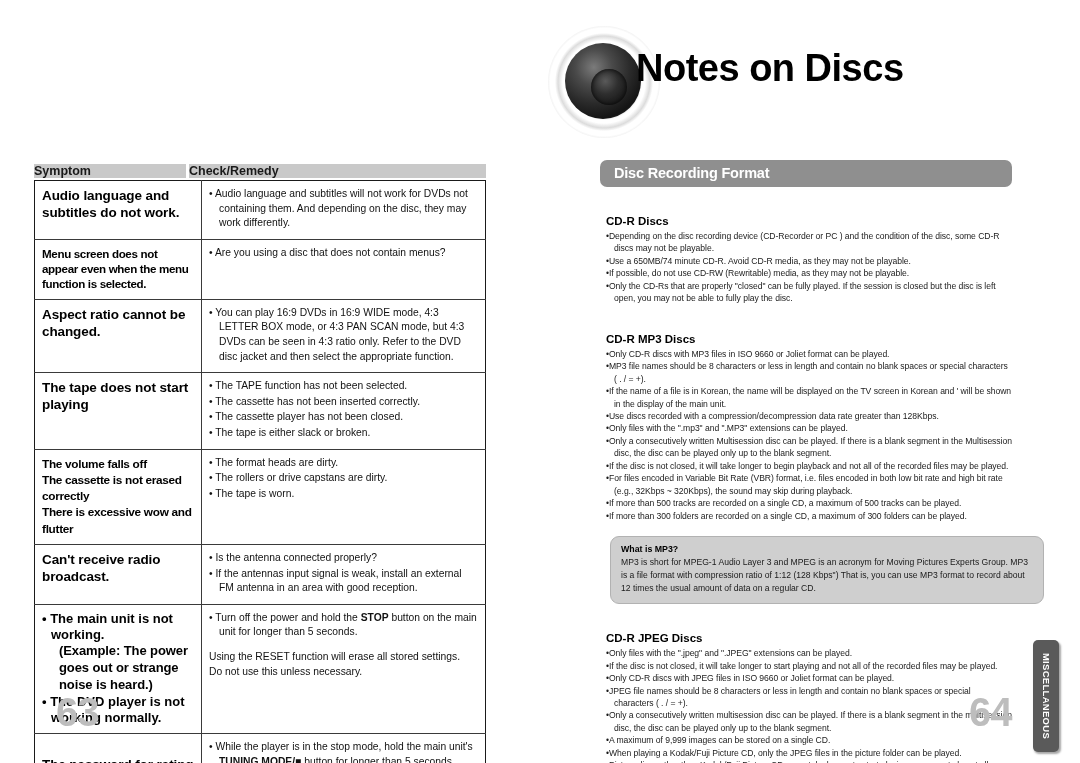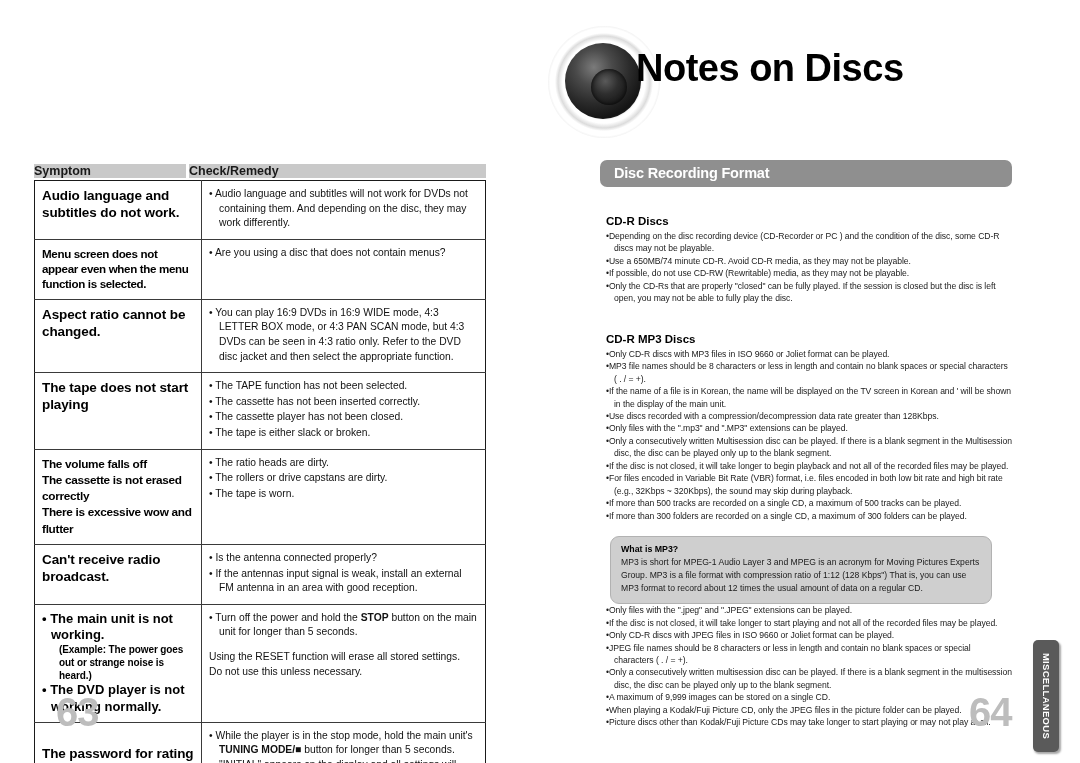--- a/index.html
+++ b/index.html
@@ -125,21 +125,21 @@
     letter-spacing: -0.35px;
     line-height: 1.32;
   }
   .sym-text.cond2 {
     font-size: 11.8px;
     letter-spacing: -0.3px;
     line-height: 1.38;
   }
   .sym-sub {
     font-weight: bold;
-    font-size: 10px;
+    font-size: 13px;
     line-height: 1.3;
     letter-spacing: -0.1px;
     padding-left: 8px;
   }
   .sym-bullets { margin: 0; padding: 0; list-style: none; }
   .sym-bullets > li {
     font-weight: bold;
     font-size: 13px;
     line-height: 1.25;
     text-indent: -9px;
@@ -207,21 +207,21 @@
     line-height: 1.45;
     color: #1a1a1a;
     padding-left: 8px;
     text-indent: -8px;
     letter-spacing: -0.05px;
   }
   ul.notes li::before { content: "\2022 "; }
 
   .mp3box {
     margin: 14px 0 0 10px;
-    width: 382px;
+    width: 434px;
     background: #cfcfcf;
     border: 1px solid #b2b2b2;
     border-radius: 9px;
     padding: 7px 10px 9px 10px;
     box-sizing: border-box;
   }
   .mp3box-title {
     font-size: 8.8px;
     font-weight: bold;
     margin-bottom: 2px;
@@ -346,21 +346,21 @@
     </tr>
 
     <tr>
       <td class="col-sym">
         <div class="sym-text cond2">The volume falls off</div>
         <div class="sym-text cond2">The cassette is not erased correctly</div>
         <div class="sym-text cond2">There is excessive wow and flutter</div>
       </td>
       <td class="col-rem">
         <ul class="remedy">
-          <li>The ratio heads are dirty.</li>
+          <li>The format heads are dirty.</li>
           <li>The rollers or drive capstans are dirty.</li>
           <li>The tape is worn.</li>
         </ul>
       </td>
     </tr>
 
     <tr>
       <td class="col-sym">
         <div class="sym-text">Can't receive radio broadcast.</div>
       </td>
@@ -434,20 +434,21 @@
     <li>For files encoded in Variable Bit Rate (VBR) format, i.e. files encoded in both low bit rate and high bit rate (e.g., 32Kbps ~ 320Kbps), the sound may skip during playback.</li>
     <li>If more than 500 tracks are recorded on a single CD, a maximum of 500 tracks can be played.</li>
     <li>If more than 300 folders are recorded on a single CD, a maximum of 300 folders can be played.</li>
   </ul>
 
   <div class="mp3box">
     <div class="mp3box-title">What is MP3?</div>
     <div class="mp3box-text">MP3 is short for MPEG-1 Audio Layer 3 and MPEG is an acronym for Moving Pictures Experts Group. MP3 is a file format with compression ratio of 1:12 (128 Kbps") That is, you can use MP3 format to record about 12 times the usual amount of data on a regular CD.</div>
   </div>
 
+  <div class="sub-head">CD-R JPEG Discs</div>
   <ul class="notes">
     <li>Only files with the ".jpeg" and ".JPEG" extensions can be played.</li>
     <li>If the disc is not closed, it will take longer to start playing and not all of the recorded files may be played.</li>
     <li>Only CD-R discs with JPEG files in ISO 9660 or Joliet format can be played.</li>
     <li>JPEG file names should be 8 characters or less in length and contain no blank spaces or special characters ( . / = +).</li>
     <li>Only a consecutively written multisession disc can be played. If there is a blank segment in the multisession disc, the disc can be played only up to the blank segment.</li>
     <li>A maximum of 9,999 images can be stored on a single CD.</li>
     <li>When playing a Kodak/Fuji Picture CD, only the JPEG files in the picture folder can be played.</li>
     <li>Picture discs other than Kodak/Fuji Picture CDs may take longer to start playing or may not play at all.</li>
   </ul>

